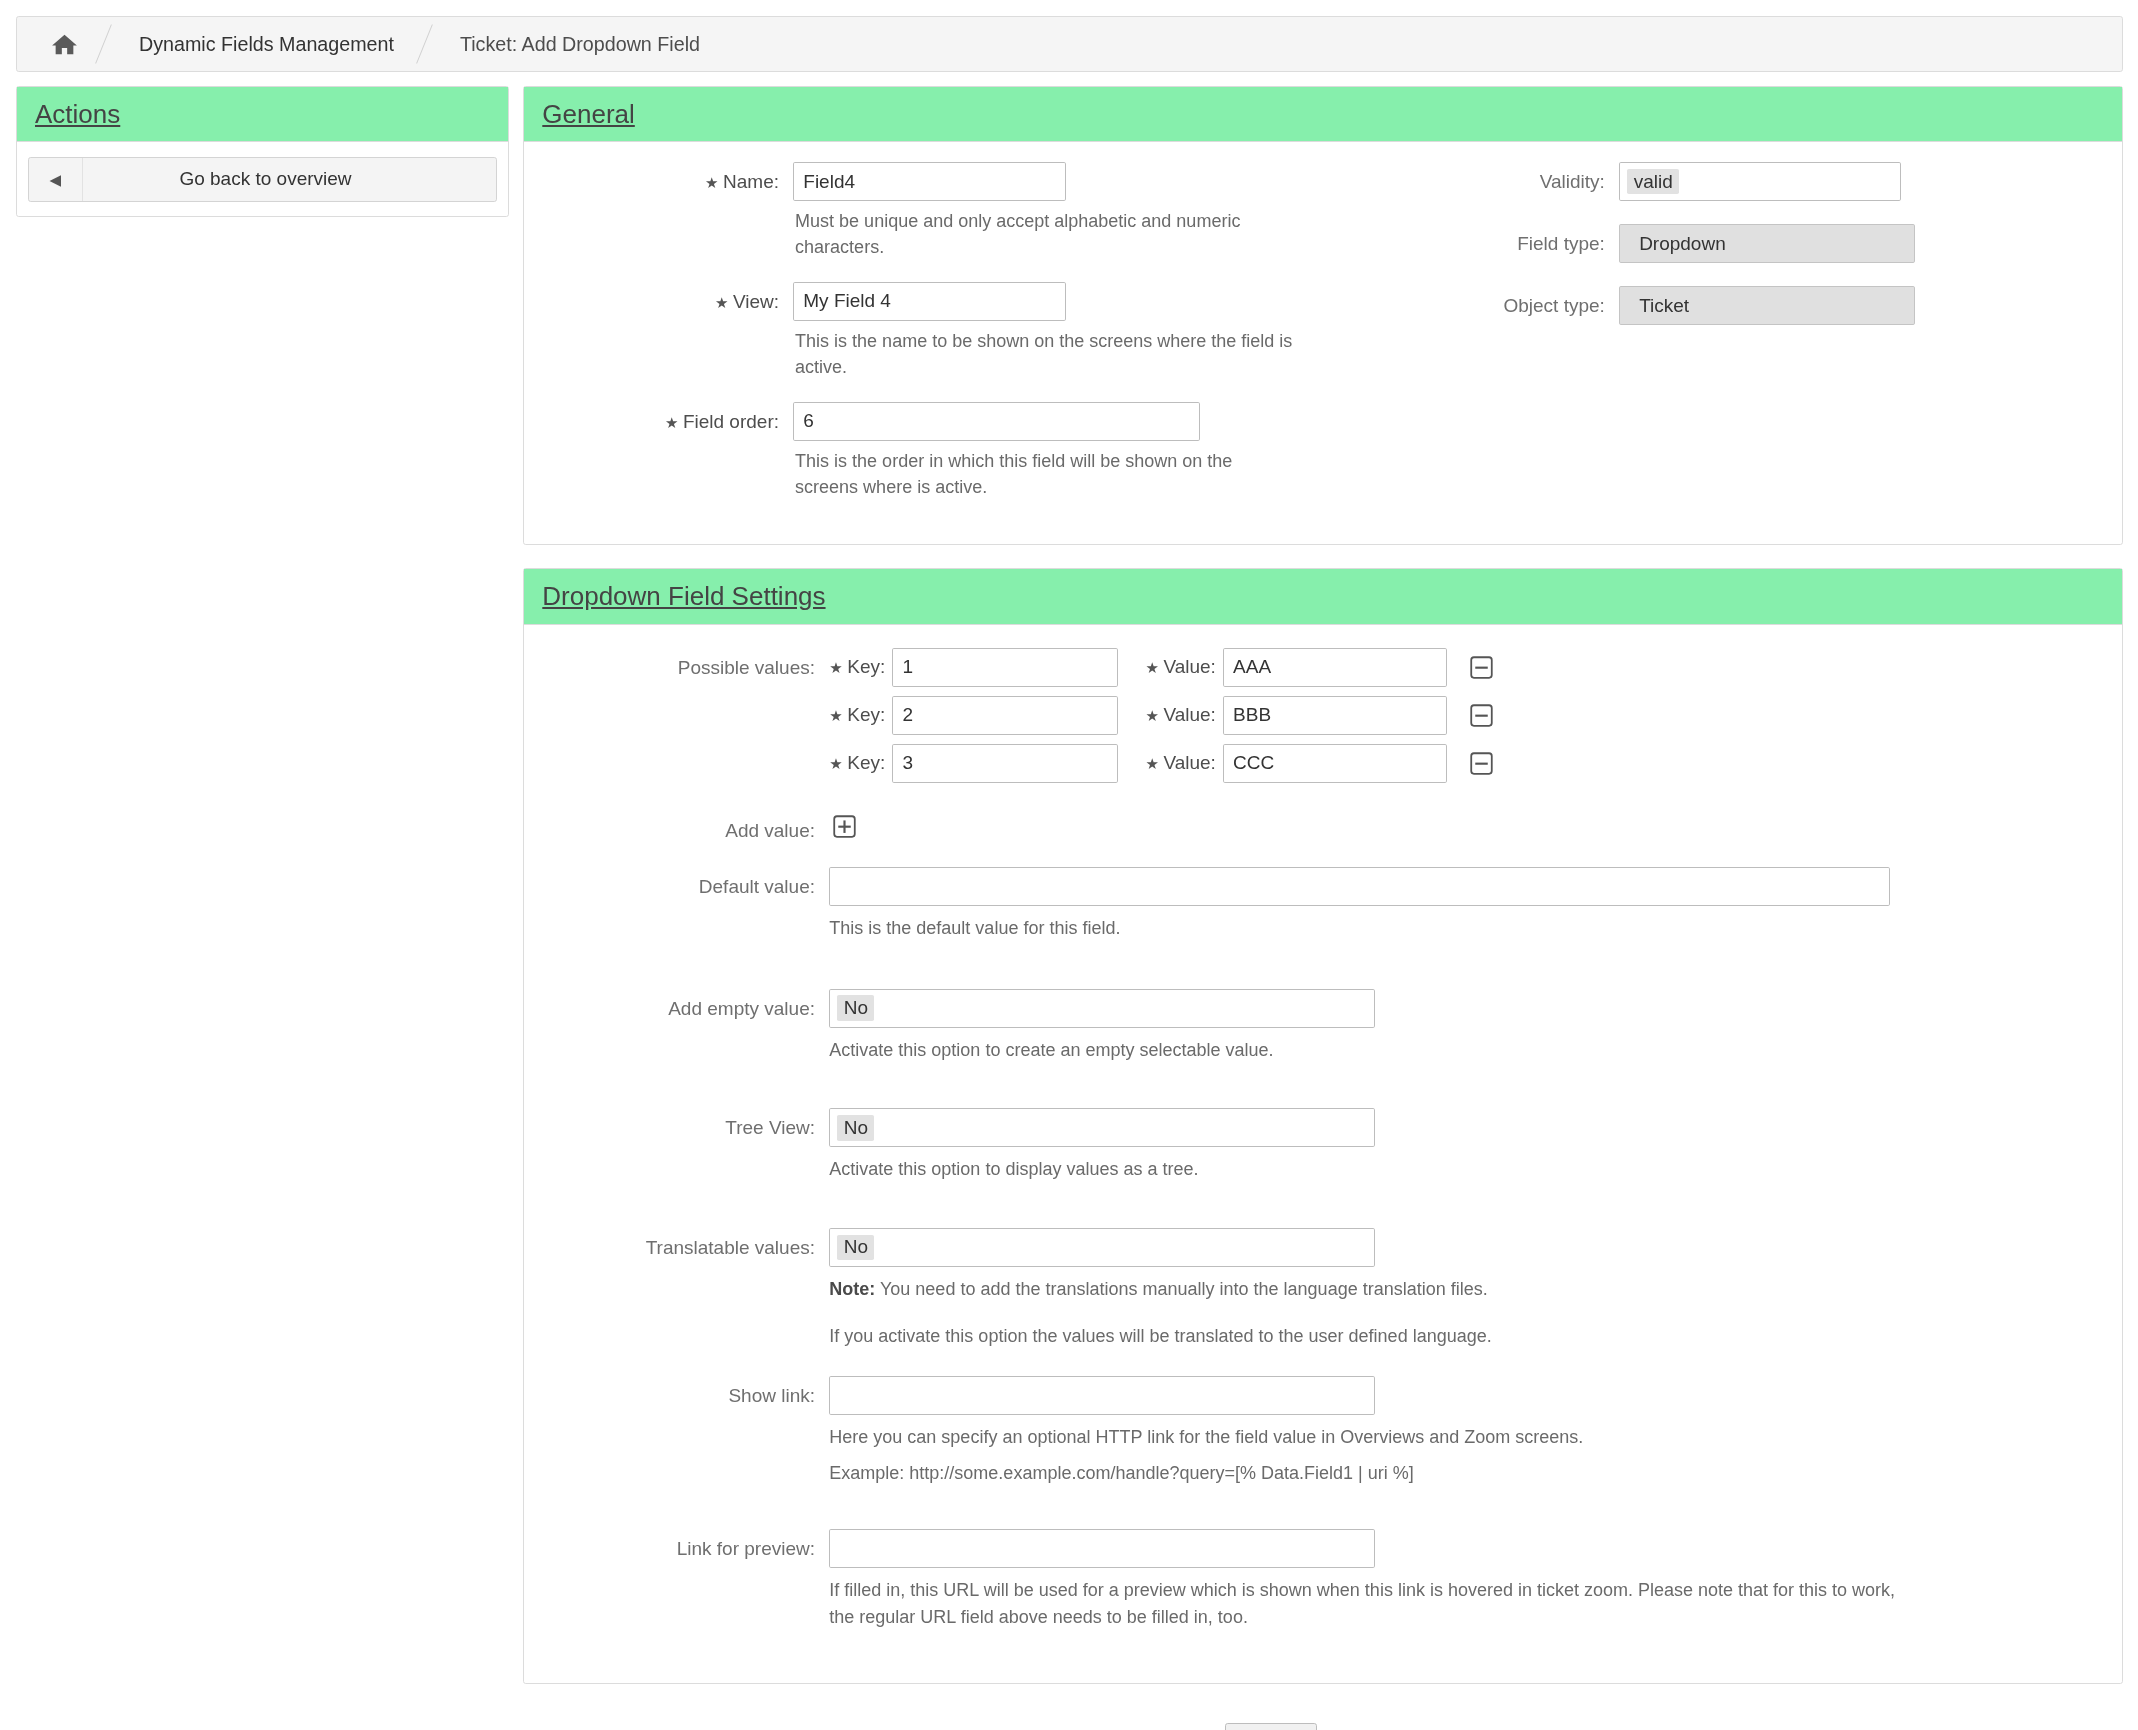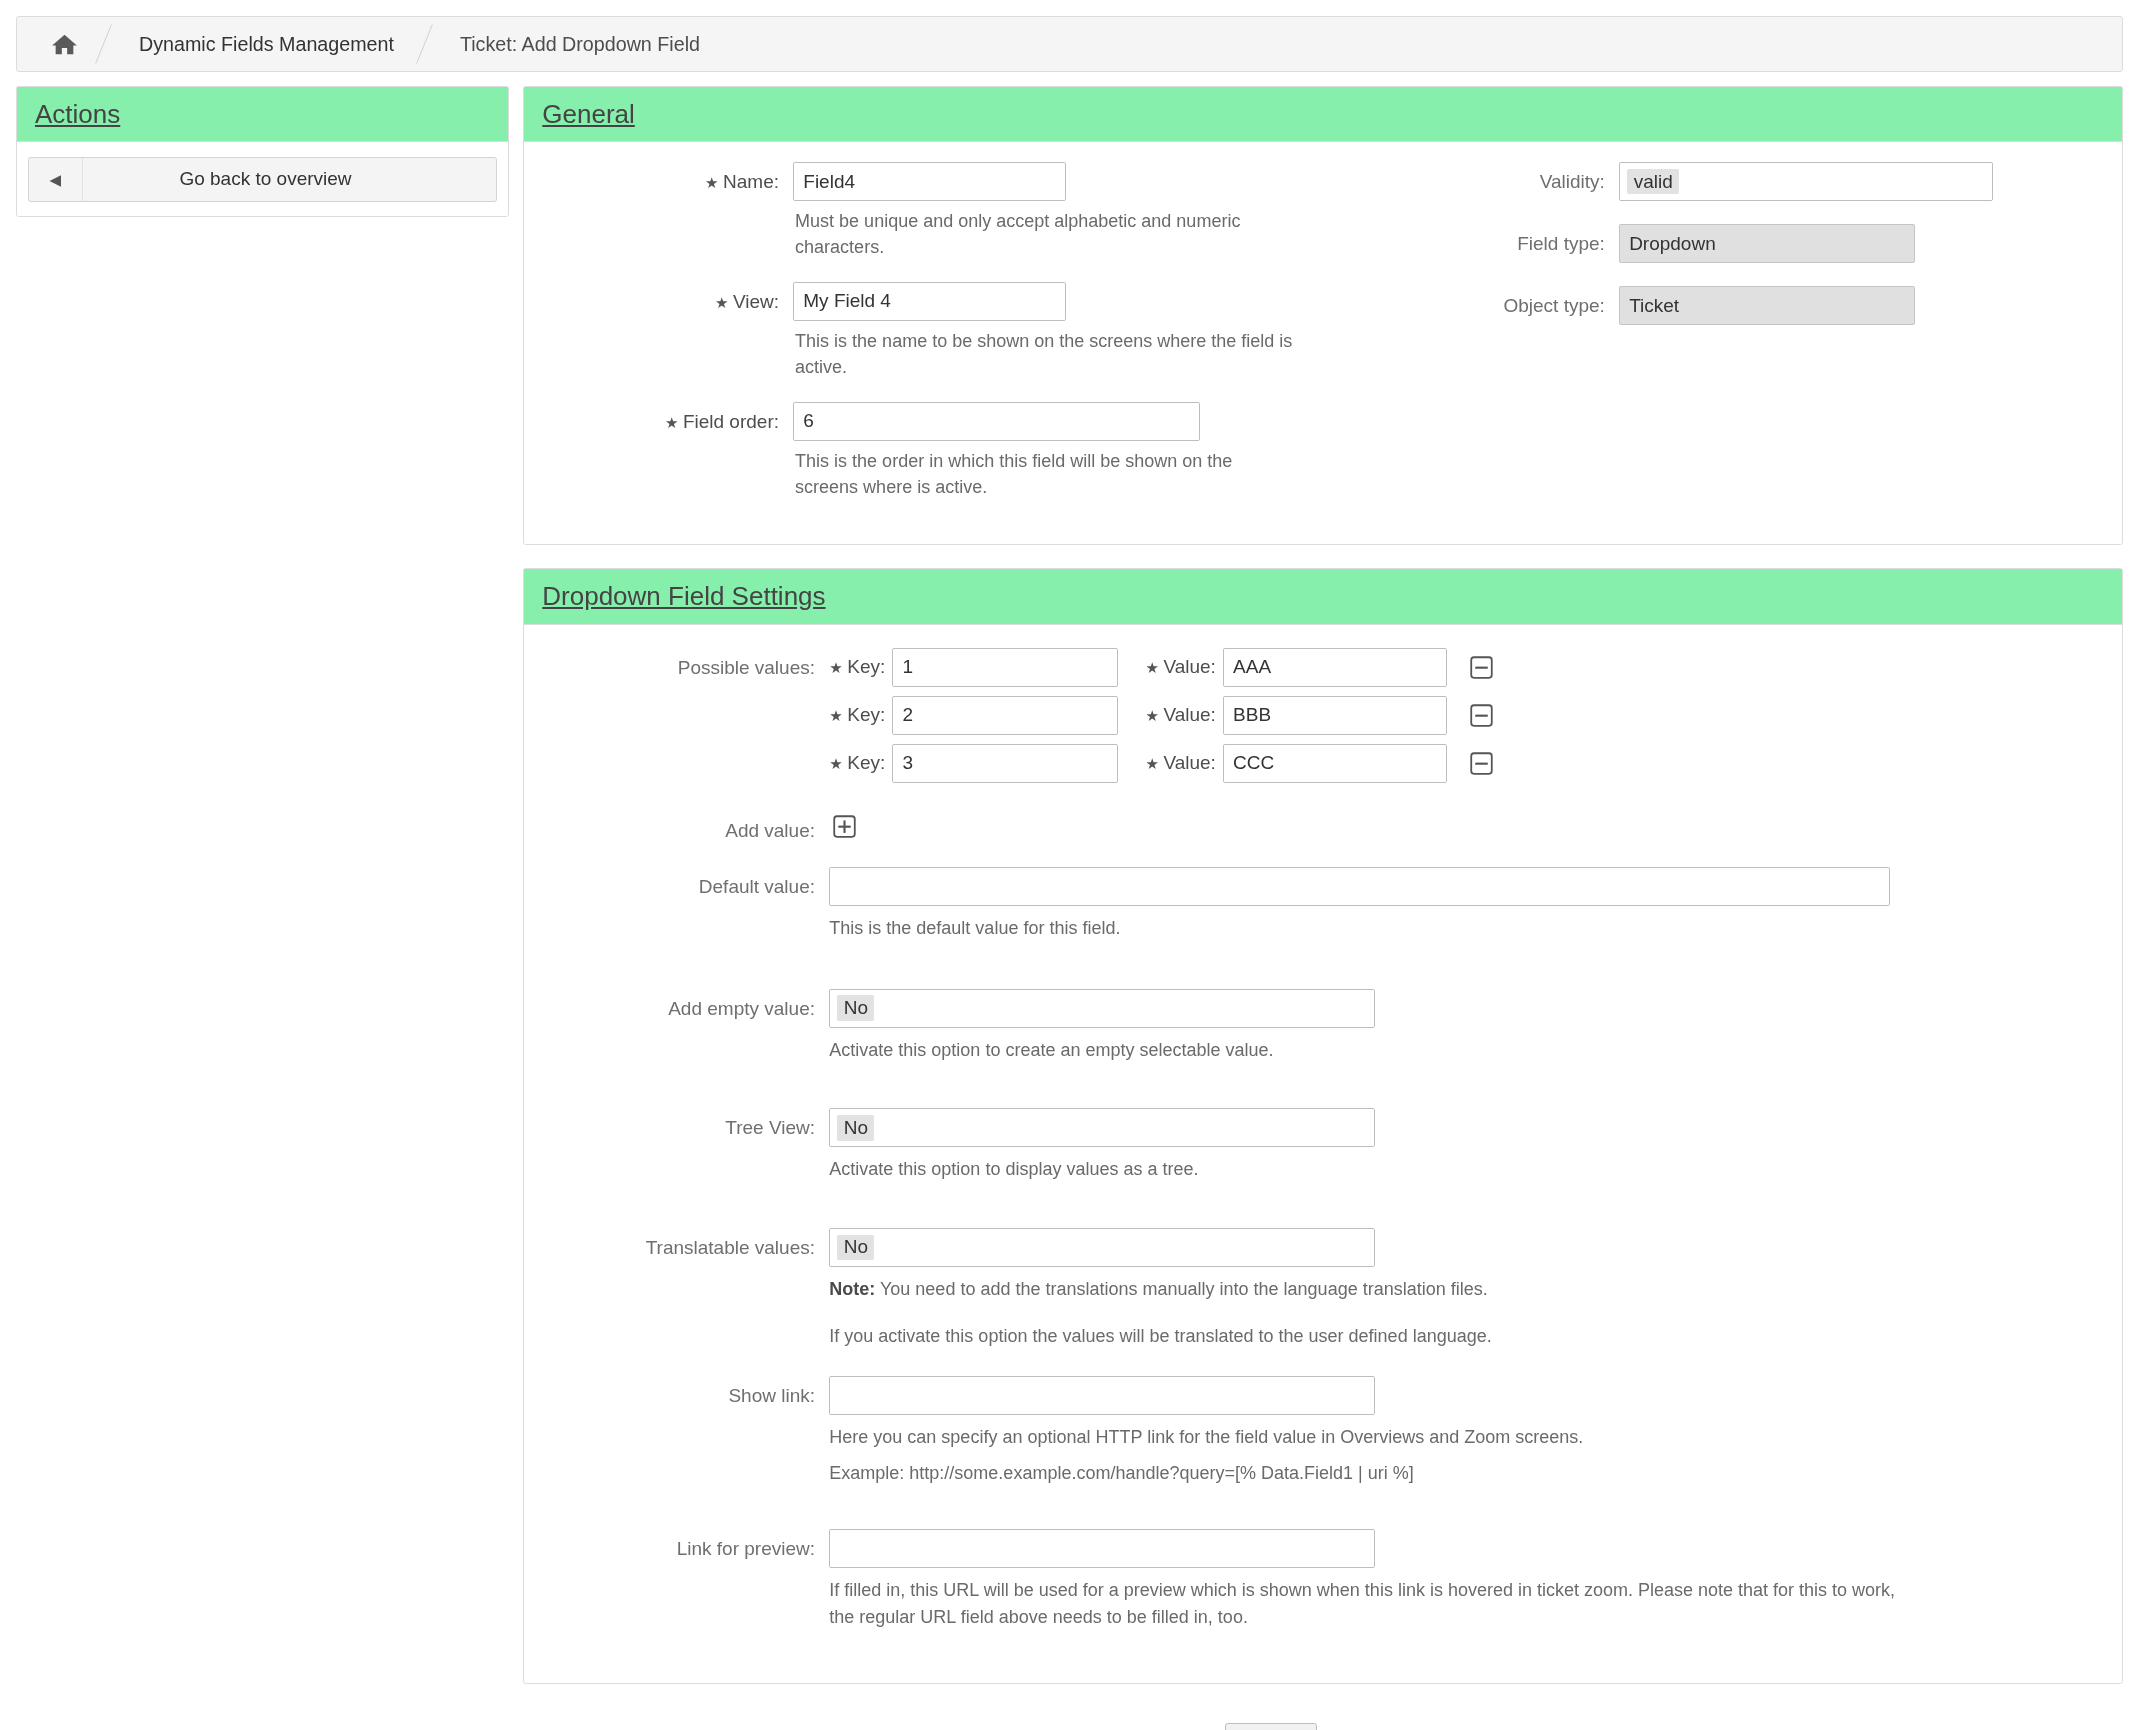--- a/index.html
+++ b/index.html
@@ -160,34 +160,34 @@
   }
 
   .select-box {
     border: 0.9px solid #bdbdbd;
     border-radius: 1.8px;
     height: 39px;
     background: #fff;
     display: flex;
     align-items: center;
     padding: 0 7.2px;
-    width: 374px;
+    width: 282px;
   }
   .select-box .sel-val {
     background: #e2e2e2;
     border-radius: 1.8px;
     padding: 1.8px 6.3px;
     font-size: 19px;
     color: #333;
   }
   .select-box.readonly {
     background: #e0e0e0;
     border-color: #c4c4c4;
   }
-  .select-box.readonly .sel-val { background: transparent; padding-left: 1.8px; }
+  .select-box.readonly .sel-val { background: transparent; padding-left: 1.8px; margin-left: 10px; }
   .gen-right-row { margin-bottom: 23px; }
 
   
   .dfs-body { padding: 23px 9px 27px 9px; }
   .lab-wide {
     width: 296px;
     flex: 0 0 296px;
     text-align: right;
     padding: 9px 14.3px 0 0;
     font-size: 19px;

